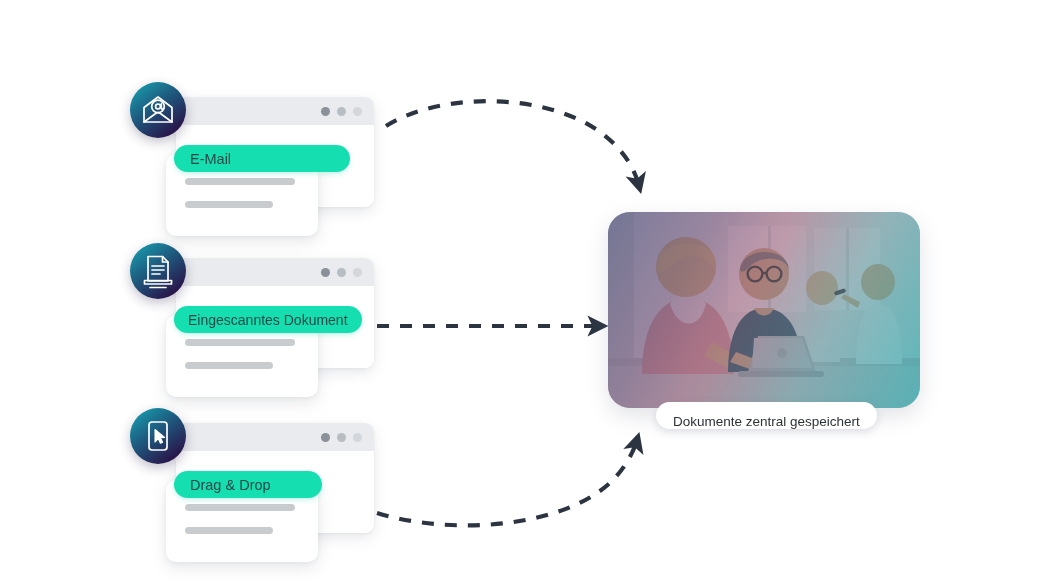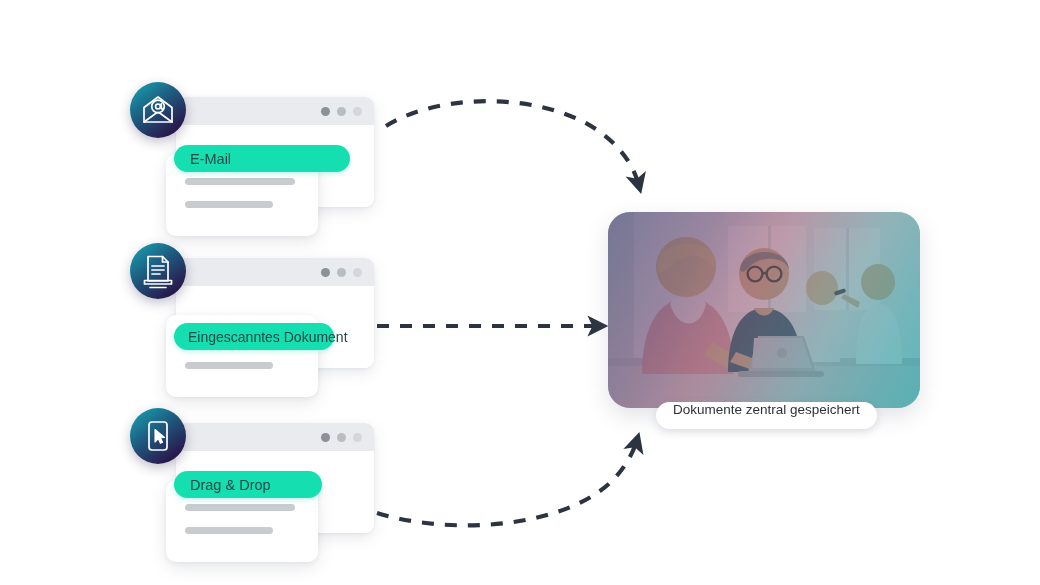--- a/index.html
+++ b/index.html
@@ -75,21 +75,21 @@
     background:linear-gradient(118deg,#6f6f92 0%,#8a7394 26%,#b6879b 46%,#8fb5b8 68%,#49b0b4 100%);
     mix-blend-mode:multiply;opacity:.82;
   }
   .photo-tint2{
     position:absolute;inset:0;
     background:linear-gradient(118deg,rgba(122,120,160,.30) 0%,rgba(196,150,168,.34) 40%,rgba(86,196,198,.40) 100%);
   }
   .caption{
     position:absolute;left:48px;top:190px;height:27px;
     background:#ffffff;border-radius:14px;
-    display:flex;align-items:flex-start;padding:0 17px;box-sizing:border-box;
+    display:flex;align-items:flex-end;padding:0 17px;box-sizing:border-box;
     color:#2d3237;font-size:13.5px;white-space:nowrap;
     box-shadow:0 3px 9px rgba(110,115,135,.22);
   }
 
   
   .arrows{position:absolute;inset:0;pointer-events:none;}
 </style>
 </head>
 <body>
 
@@ -149,21 +149,21 @@
         <span class="dot d1"></span>
         <span class="dot d2"></span>
         <span class="dot d3"></span>
       </div>
       <div class="win-body"></div>
     </div>
     <div class="front">
       <span class="line l1"></span>
       <span class="line l2"></span>
     </div>
-    <div class="pill" style="width:160px;margin-top:17px;">
+    <div class="pill" style="width:188px;">
       <span>Eingescanntes Dokument</span>
     </div>
     <div class="icon-badge">
       <svg width="56" height="56" viewBox="0 0 56 56">
         <defs>
           <linearGradient id="gr2" x1="0" y1="0" x2="0.75" y2="1">
             <stop offset="0%" stop-color="#17a9b6"></stop>
             <stop offset="45%" stop-color="#1d5f82"></stop>
             <stop offset="100%" stop-color="#2a0f45"></stop>
           </linearGradient>

